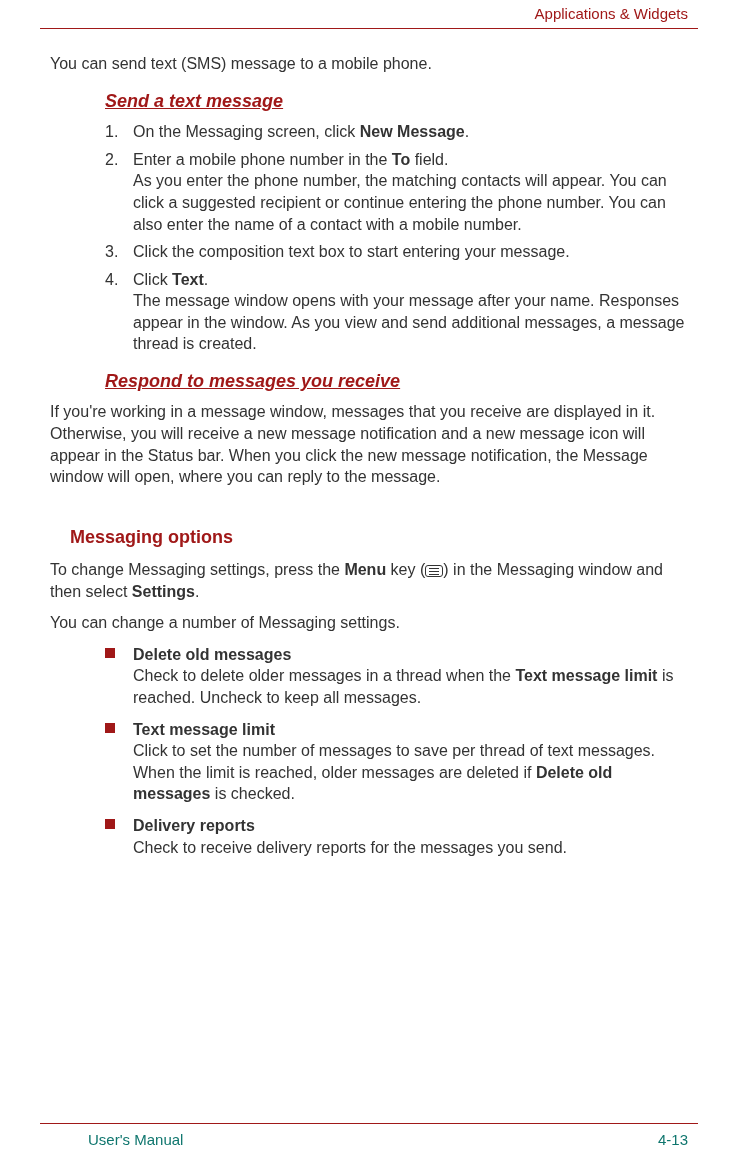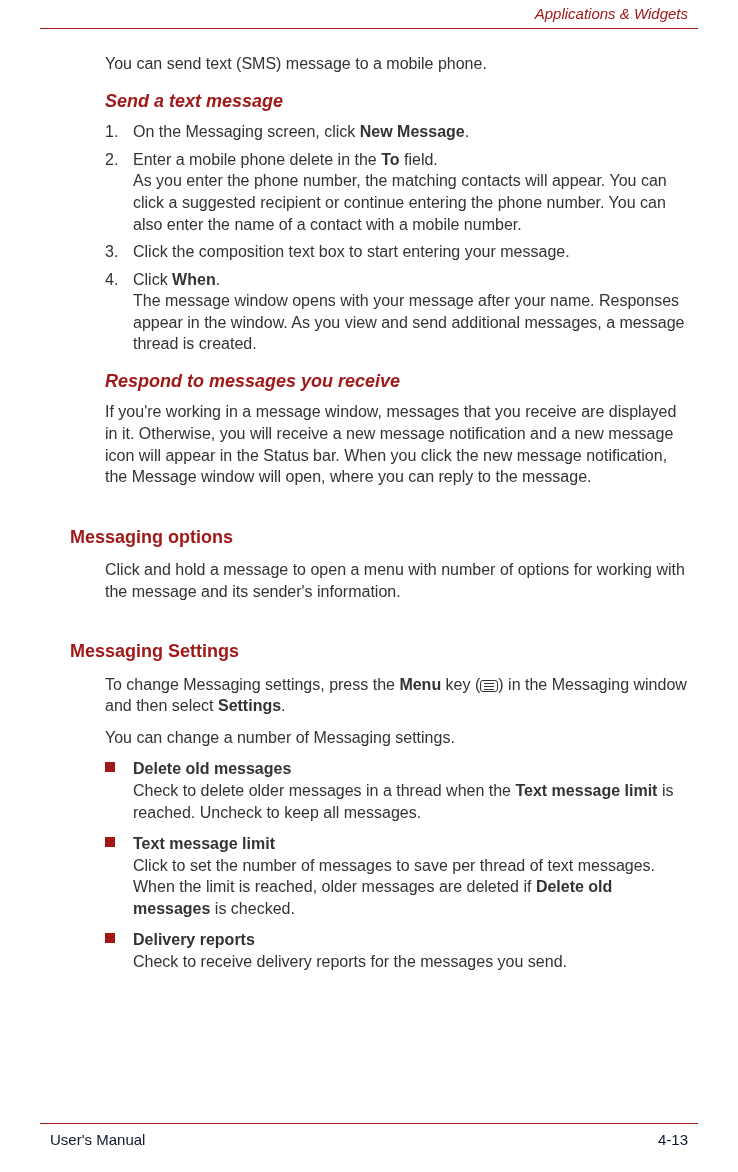--- a/index.html
+++ b/index.html
@@ -14,21 +14,20 @@
   }
   .page {
     width: 738px;
     height: 1172px;
     padding: 0;
   }
   .header {
     text-align: right;
     padding: 4px 50px 4px 50px;
     font-size: 15px;
-    font-style: italic;
   }
   .header-rule {
     border: none;
     border-top: 1.5px solid #a01818;
     margin: 0 40px 0 40px;
   }
   .content {
     padding: 24px 50px 0 50px;
   }
   .h2 {
@@ -37,23 +36,23 @@
     font-size: 18px;
     margin: 0 0 10px 20px;
   }
   .h2.mt { margin-top: 37px; }
   .h3 {
     color: #a01818;
     font-style: italic;
     font-weight: bold;
     font-size: 18px;
     margin: 14px 0 8px 55px;
+    text-decoration: underline;
   }
   .body-indent {
-    margin-left: 55px;
   }
   ol.steps {
     list-style: none;
     margin-left: 55px;
     counter-reset: step;
   }
   ol.steps > li {
     counter-increment: step;
     position: relative;
     padding-left: 28px;
@@ -109,22 +108,23 @@
   }
   .footer-rule {
     border: none;
     border-top: 1.5px solid #a01818;
     margin: 0 40px 6px 40px;
   }
   .footer-row {
     display: flex;
     justify-content: space-between;
     padding: 0 50px;
-    color: #0f172a;
+    color: #0f766e;
     font-size: 15px;
+    margin-left: 38px;
   }
   .red { color: #a01818; }
 </style>
 </head>
 <body>
 
 <div class="page">
   <div class="header">
     <span class="red">Applications &amp; Widgets</span>
   </div>
@@ -133,39 +133,37 @@
   <div class="content">
 
     <div class="body-indent para">You can send text (SMS) message to a mobile phone.</div>
 
     <div class="h3">Send a text message</div>
     <ol class="steps">
       <li>
         <span>On the Messaging screen, click </span><span class="bold">New Message</span><span>.</span>
       </li>
       <li>
-        <span>Enter a mobile phone delete in the </span><span class="bold">To</span><span> field.</span><br>
+        <span>Enter a mobile phone number in the </span><span class="bold">To</span><span> field.</span><br>
         <span>As you enter the phone number, the matching contacts will appear. You can click a suggested recipient or continue entering the phone number. You can also enter the name of a contact with a mobile number.</span>
       </li>
       <li>
         <span>Click the composition text box to start entering your message.</span>
       </li>
       <li>
-        <span>Click </span><span class="bold">When</span><span>.</span><br>
+        <span>Click </span><span class="bold">Text</span><span>.</span><br>
         <span>The message window opens with your message after your name. Responses appear in the window. As you view and send additional messages, a message thread is created.</span>
       </li>
     </ol>
 
     <div class="h3">Respond to messages you receive</div>
     <div class="body-indent para">If you're working in a message window, messages that you receive are displayed in it. Otherwise, you will receive a new message notification and a new message icon will appear in the Status bar. When you click the new message notification, the Message window will open, where you can reply to the message.</div>
 
     <div class="h2 mt">Messaging options</div>
-    <div class="body-indent para">Click and hold a message to open a menu with number of options for working with the message and its sender's information.</div>
 
-    <div class="h2 mt">Messaging Settings</div>
     <div class="body-indent para">
       <span>To change Messaging settings, press the </span><span class="bold">Menu</span><span> key (</span><span class="menu-icon"></span><span>) in the Messaging window and then select </span><span class="bold">Settings</span><span>.</span>
     </div>
     <div class="body-indent para">You can change a number of Messaging settings.</div>
 
     <ul class="bullets">
       <li>
         <span class="bold">Delete old messages</span><br>
         <span>Check to delete older messages in a thread when the </span><span class="bold">Text message limit</span><span> is reached. Uncheck to keep all messages.</span>
       </li>

